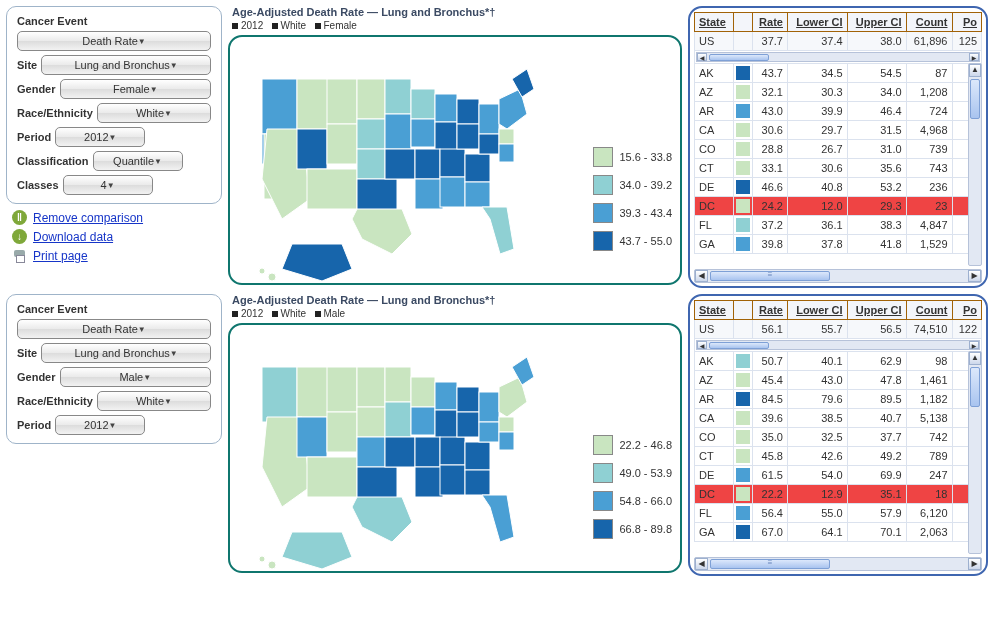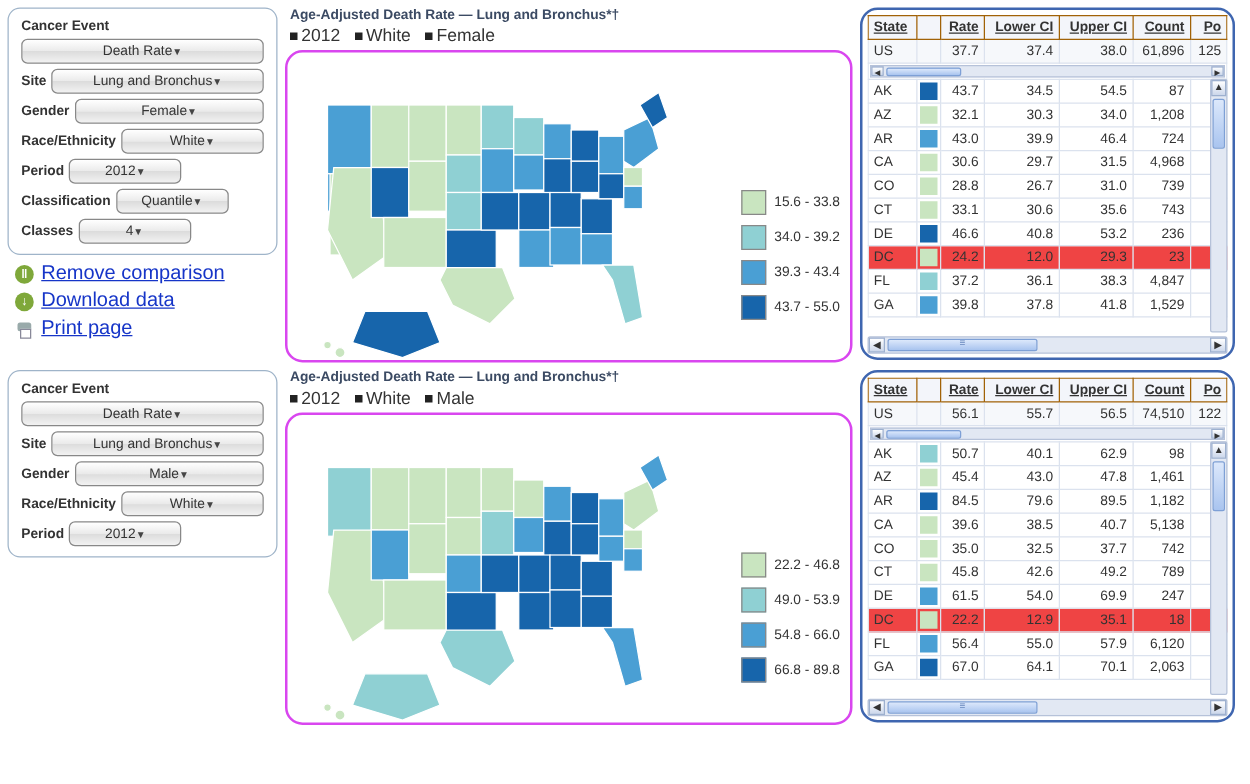--- a/index.html
+++ b/index.html
@@ -54,21 +54,21 @@
   }
   .select .arrow {
     font-size: 8px;
     color: #444;
   }
   .select.bigsel { min-width: 120px; }
   .actions { margin: 6px 0 8px 6px; }
   .actions a {
     color: #1635c8;
     text-decoration: underline;
-    font-size: 16px;
+    font-size: 12px;
   }
   .actions .action-row {
     display: flex; align-items: center; gap: 6px; margin-bottom: 4px;
   }
   .icon-circle {
     width: 15px; height: 15px; border-radius: 50%;
     display: inline-flex; align-items: center; justify-content: center;
     color: #fff; font-size: 10px; font-weight: bold;
   }
   .icon-print {
@@ -84,29 +84,29 @@
     background:#fff; border:1px solid #889;
   }
 
   .map-title {
     color: #3b4a63;
     font-size: 11px;
     font-weight: bold;
     margin: 0 0 2px 4px;
   }
   .map-subtitle {
-    font-size: 14px;
+    font-size: 10px;
     margin: 0 0 4px 4px;
   }
   .map-subtitle .bullet {
     display:inline-block; width:6px; height:6px; background:#222; margin-right:3px;
     vertical-align: middle;
   }
   .map-frame {
-    border: 2px solid #d946ef;
+    border: 2px solid #0f766e;
     border-radius: 14px;
     padding: 22px;
     position: relative;
     height: 250px;
     background:#fff;
   }
   .map-svg { width: 300px; height: 230px; }
   .legend {
     position: absolute;
     right: 8px;

